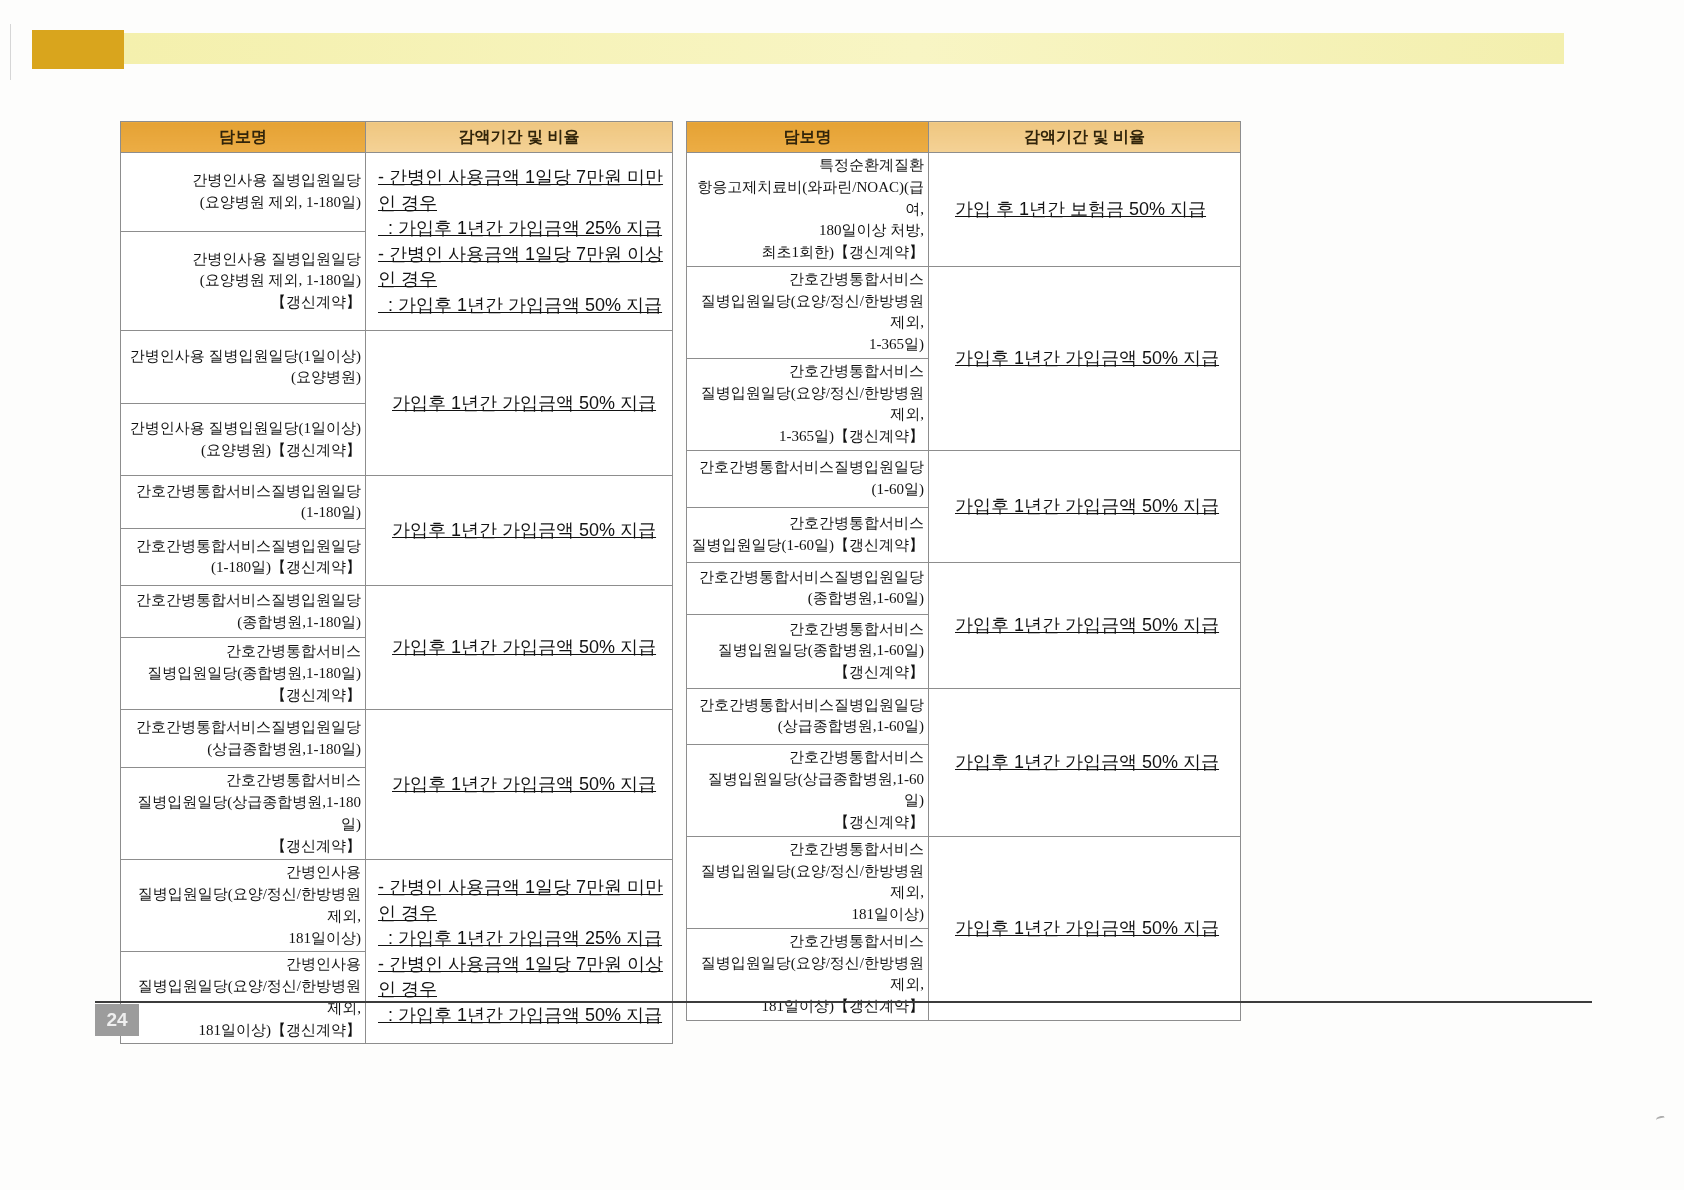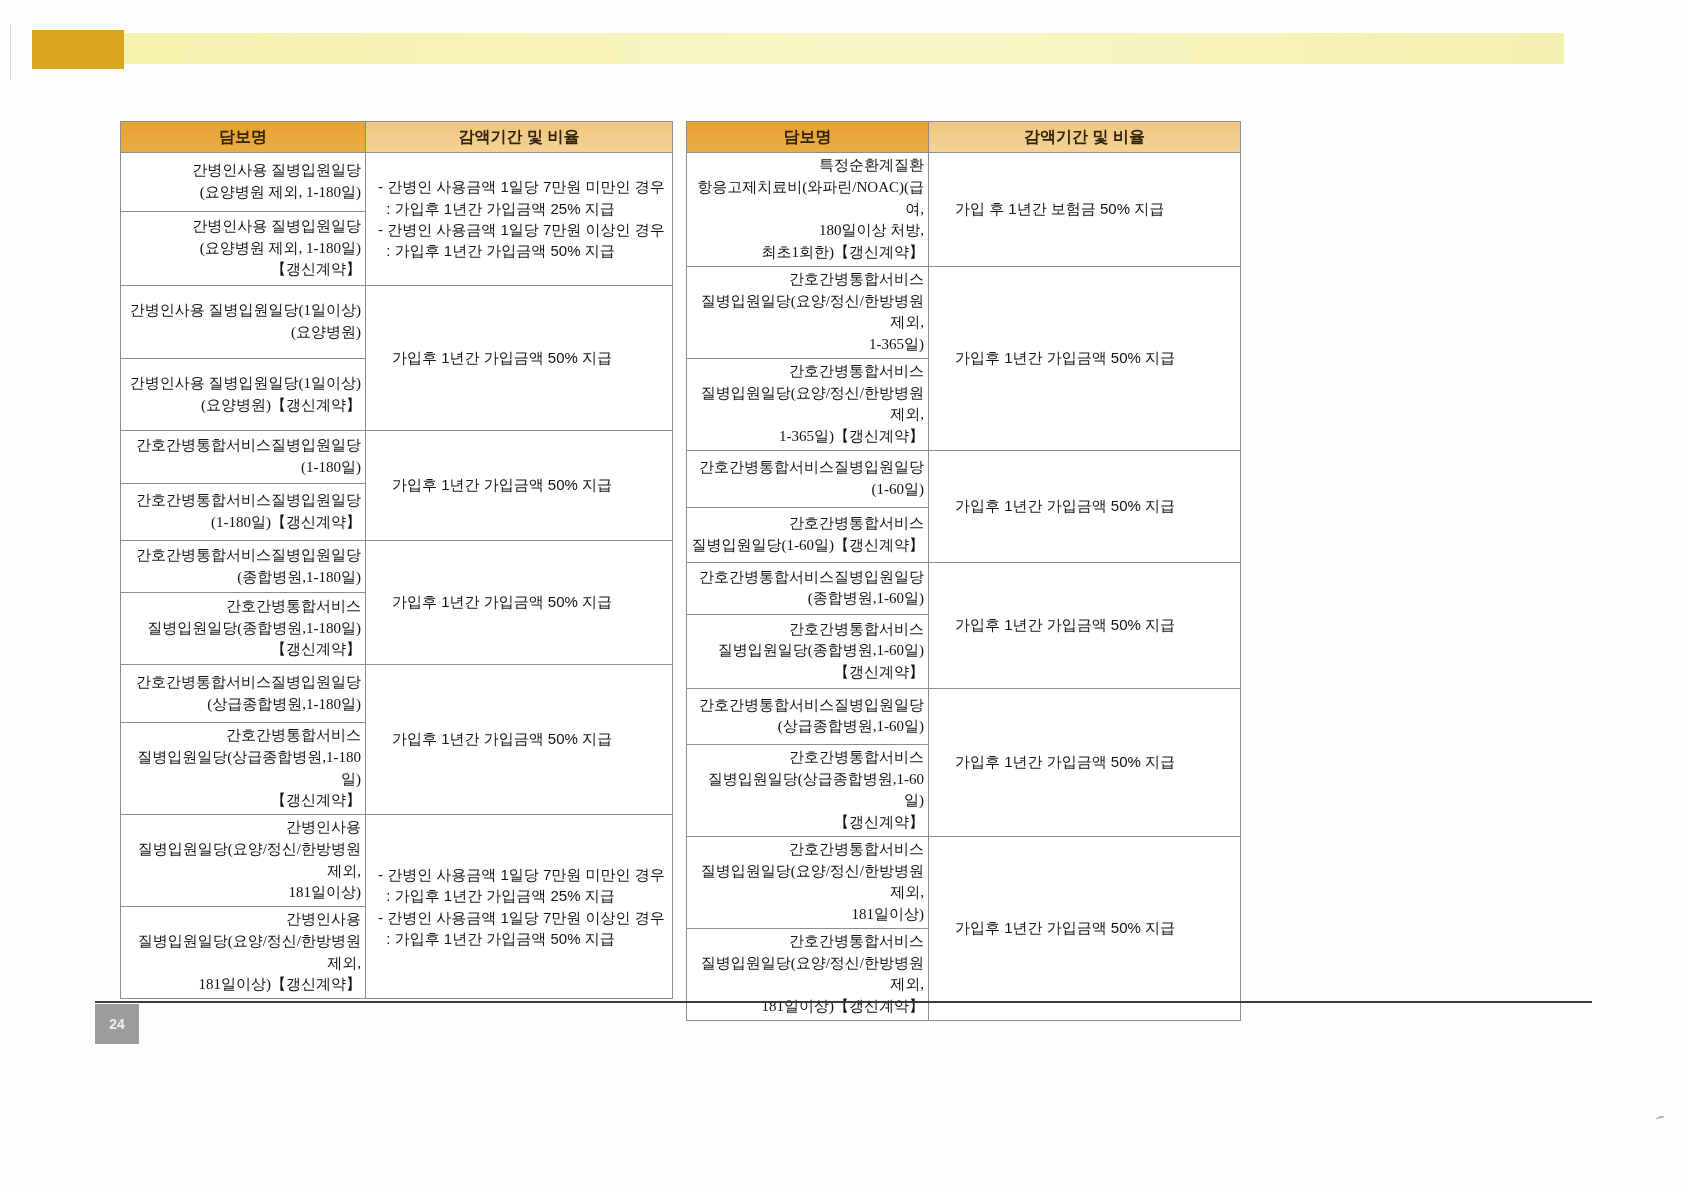--- a/index.html
+++ b/index.html
@@ -21,31 +21,31 @@
   .tbl-right{left:686px;top:121px;width:554px;}
   .ctable th,.ctable td{border:1px solid #8d8d8d;overflow:hidden;margin-top:20px;}
   .ctable th{font-size:16px;font-weight:bold;color:#31240a;text-align:center;vertical-align:middle;}
   th.h-name{background:linear-gradient(to bottom,#e5a234,#ecad45);}
   th.h-red{background:linear-gradient(to bottom,#efc67f,#f4d296);}
   td.name{
     text-align:right;vertical-align:middle;font-size:15px;line-height:1.45;
     white-space:pre-line;padding:2px 4px;color:#121212;font-family:Liberation Serif, serif;
   }
   td.red{
-    text-align:left;vertical-align:middle;font-size:15px;line-height:1.5;
-    white-space:pre-line;color:#121212;padding:6px 6px;
+    text-align:left;vertical-align:middle;font-size:18px;line-height:1.5;
+    white-space:pre-line;color:#121212;padding:12px 6px;text-decoration:underline;
   }
   td.red-single{padding-left:26px;}
   td.red-multi{padding-left:12px;line-height:1.42;}
 
   
   .footer-line{position:absolute;left:95px;top:1001px;width:1497px;height:2px;background:#3c3c3c;}
   .page-badge{
-    position:absolute;left:95px;top:1004px;width:44px;height:40px;background:#9c9c9c;
-    color:#efefef;font-size:14px;font-weight:bold;display:flex;align-items:center;justify-content:center;
+    position:absolute;left:95px;top:1004px;width:44px;height:32px;background:#9c9c9c;
+    color:#efefef;font-size:19px;font-weight:bold;display:flex;align-items:center;justify-content:center;
   }
   .footer-text{
     position:absolute;left:152px;top:1006px;font-size:17px;font-weight:600;color:#0e0e0e;
     letter-spacing:0.2px;white-space:nowrap;
   }
 
   
   .artifact{position:absolute;left:1656px;top:1116px;width:9px;height:4px;
     border-top:2px solid #9a9a9a;border-radius:60% 40% 0 0;transform:rotate(-8deg);opacity:.8;}
 </style>

